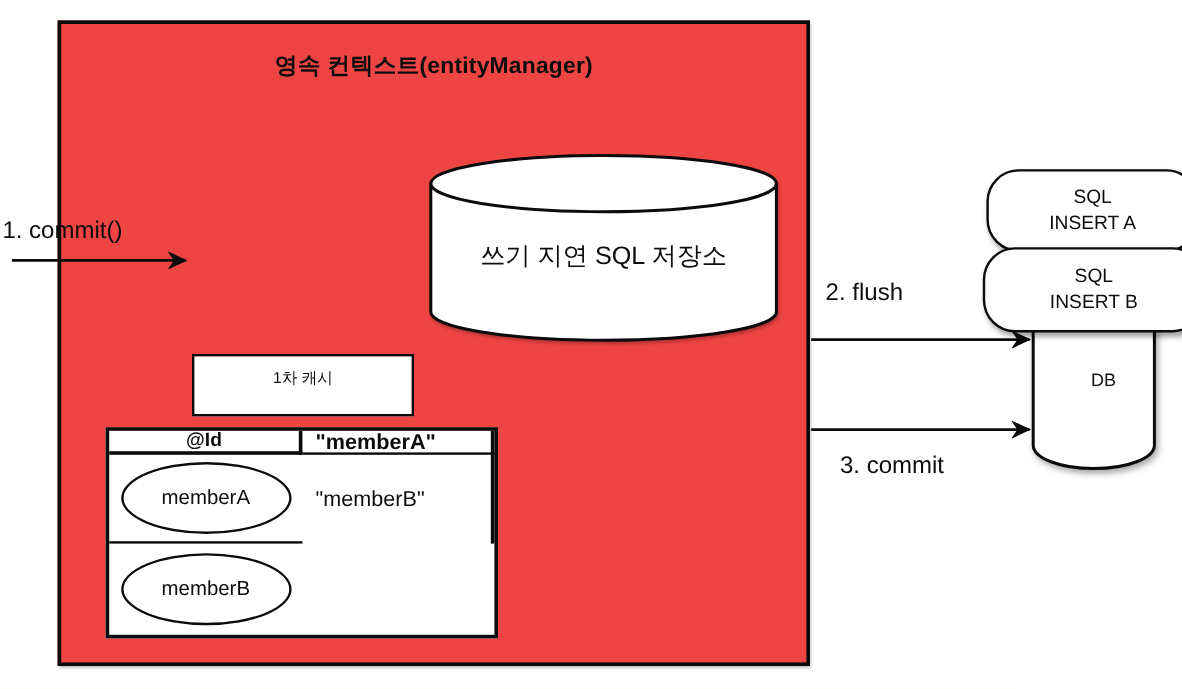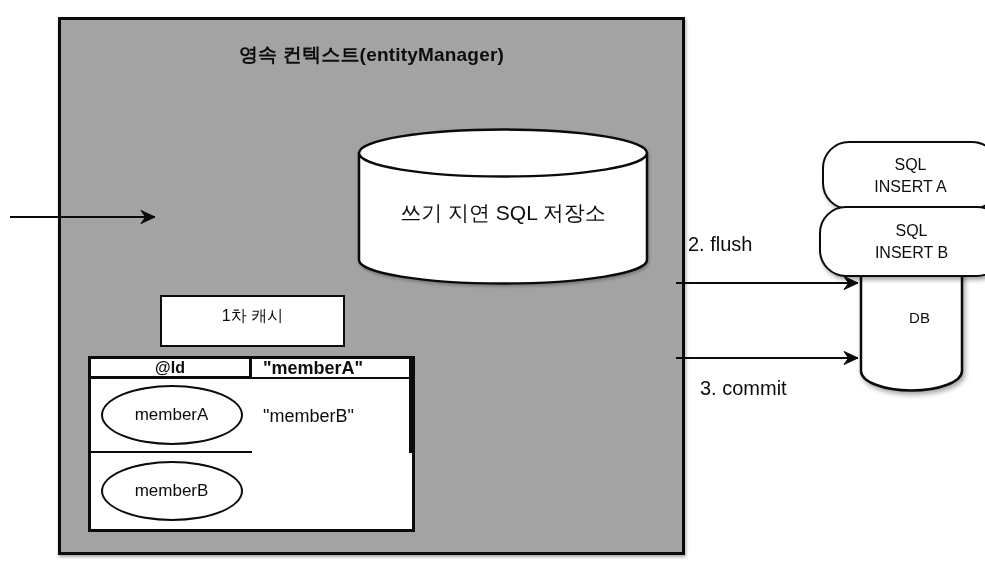--- a/index.html
+++ b/index.html
@@ -12,23 +12,23 @@
     position: relative;
     width: 985px;
     height: 574px;
     background: #ffffff;
     overflow: hidden;
   }
 
   
   .pc-box {
     position: absolute;
-    left: 58px; top: 17px;
+    left: 48px; top: 17px;
     width: 627px; height: 538px;
-    background: #a3a3a3;
+    background: #ef4444;
     border: 3px solid #0b0b0b;
     box-shadow: 1px 2px 3px rgba(0,0,0,0.35);
     z-index: 1;
   }
   .pc-title {
     position: absolute;
     left: 0; top: 22px;
     width: 100%;
     text-align: center;
     font-size: 19px;
@@ -94,21 +94,21 @@
     left: 160px; top: 295px;
     width: 185px; height: 52px;
     background: #ffffff;
     border: 2.5px solid #0b0b0b;
     z-index: 3;
     text-align: center;
   }
   .cache-tab-label {
     display: block;
     margin-top: 9px;
-    font-size: 16px;
+    font-size: 13px;
   }
 
   
   .cache-table {
     position: absolute;
     left: 88px; top: 356px;
     width: 327px; height: 176px;
     background: #ffffff;
     border: 3px solid #0b0b0b;
     display: grid;
@@ -169,20 +169,21 @@
 
     <line x1="10" y1="217" x2="155" y2="217" stroke="#0b0b0b" stroke-width="2.2" marker-end="url(#arrowhead)"></line>
 
     <line x1="676" y1="283" x2="858" y2="283" stroke="#0b0b0b" stroke-width="2.2" marker-end="url(#arrowhead)"></line>
 
     <line x1="676" y1="358" x2="858" y2="358" stroke="#0b0b0b" stroke-width="2.2" marker-end="url(#arrowhead)"></line>
   </svg>
 
   <div class="label sql-store-label">쓰기 지연 SQL 저장소</div>
 
+  <div class="label step1-label">1. commit()</div>
 
   <div class="label step2-label">2. flush</div>
 
   <div class="label step3-label">3. commit</div>
 
   <div class="label db-label">DB</div>
 
   <div class="bubble bubble-a">
     <span>SQL</span>
     <span>INSERT A</span>

